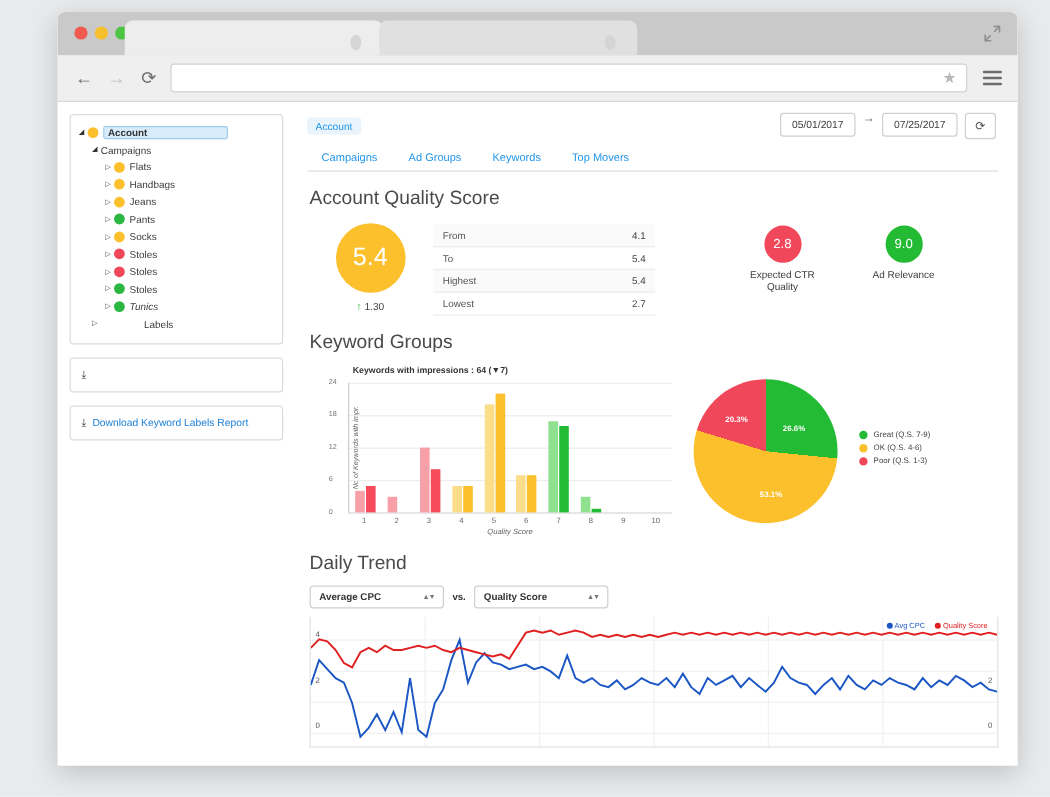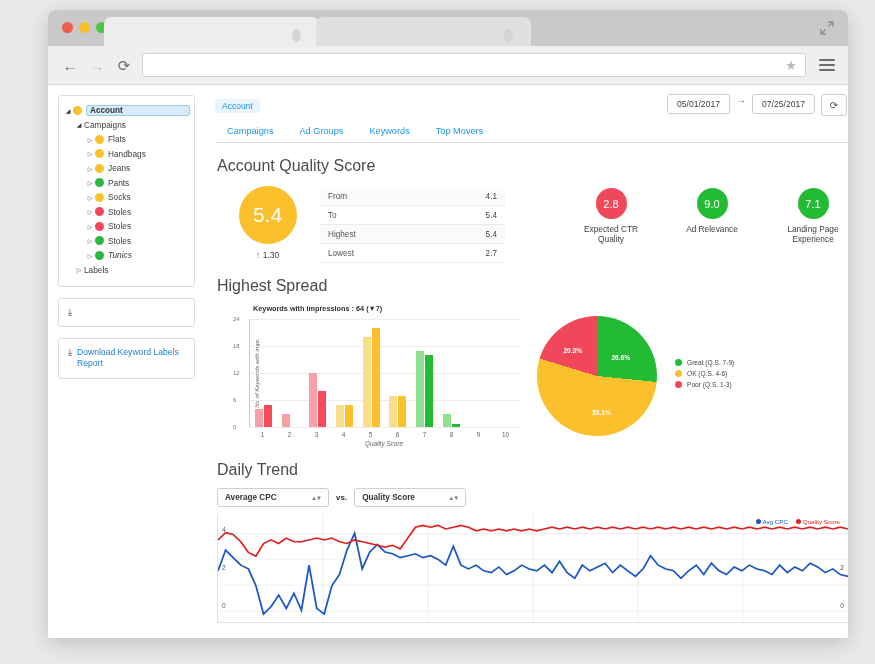--- a/index.html
+++ b/index.html
@@ -233,21 +233,21 @@
           <div class="node" style="padding-left: 22px;">
             <span class="arrow">▷</span>
             <span class="dot" style="background: rgb(44, 183, 66);"></span>
             <span class="nlabel">Stoles</span>
           </div>
           <div class="node" style="padding-left: 22px; font-style: italic;">
             <span class="arrow">▷</span>
             <span class="dot" style="background: rgb(44, 183, 66);"></span>
             <span class="nlabel">Tunics</span>
           </div>
-          <div class="node" style="padding-left: 11px;">
+          <div class="node" style="padding-left: 11px; gap: 36px;">
             <span class="arrow">▷</span>
             <span class="nlabel">Labels</span>
           </div>
         </div>
       <div id="dl-holder">
           <div class="dl-card">
             <span class="dl-ico">⤓</span>
           </div>
           <div class="dl-card">
             <span class="dl-ico">⤓</span>
@@ -305,29 +305,25 @@
           </div>
         <div class="badges" id="badges">
             <div class="badge">
               <div class="bcircle" style="background:#f0485a">2.8</div>
               <div class="blabel">Expected CTR Quality</div>
             </div>
             <div class="badge">
               <div class="bcircle" style="background:#22bb33">9.0</div>
               <div class="blabel">Ad Relevance</div>
             </div>
-            <div class="badge">
-              <div class="bcircle" style="background:#22bb33">7.1</div>
-              <div class="blabel">Landing Page Experience</div>
-            </div>
           </div>
       </div>
 
       
-      <div class="sectitle">Highest Spread</div>
+      <div class="sectitle">Keyword Groups</div>
 
       <div class="ksrow">
         <div class="barbox">
           <div class="bartitle">Keywords with impressions : 64 (▼7)</div>
           <div class="chart" id="barchart">
             <div class="ylab">No of Keywords with impr.</div>
           <div class="grid" style="top: 0px;">
                 <span class="gtick">24</span>
               </div>
               <div class="grid" style="top: 27px;">

